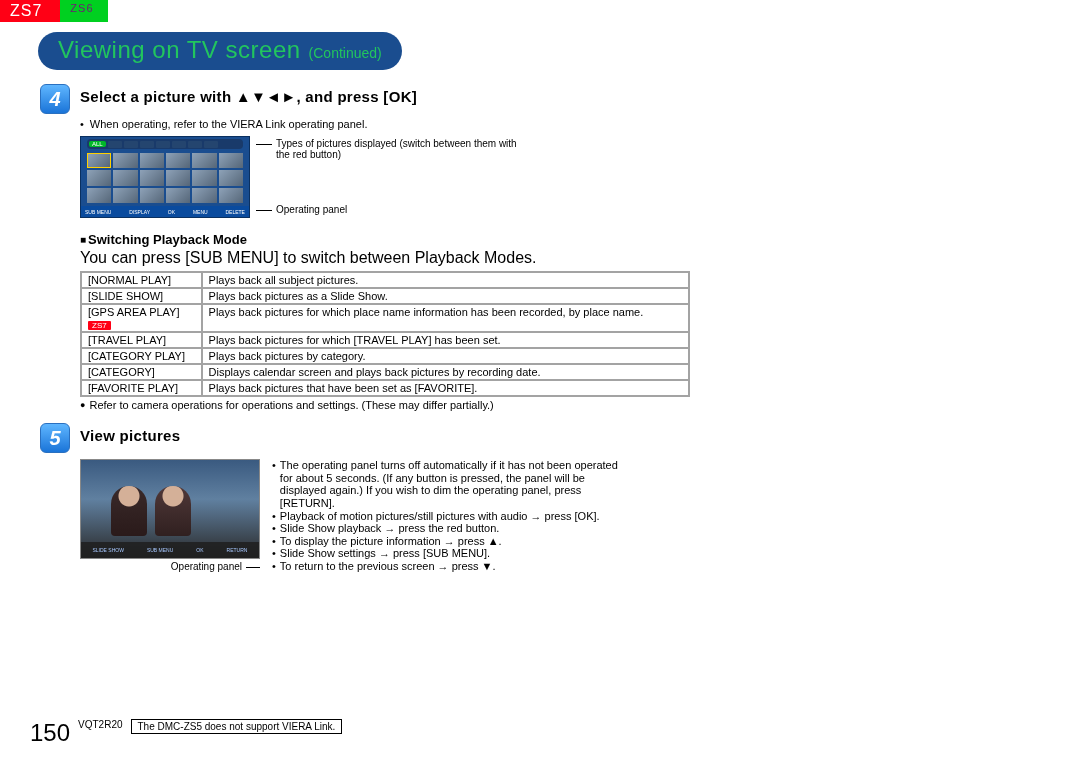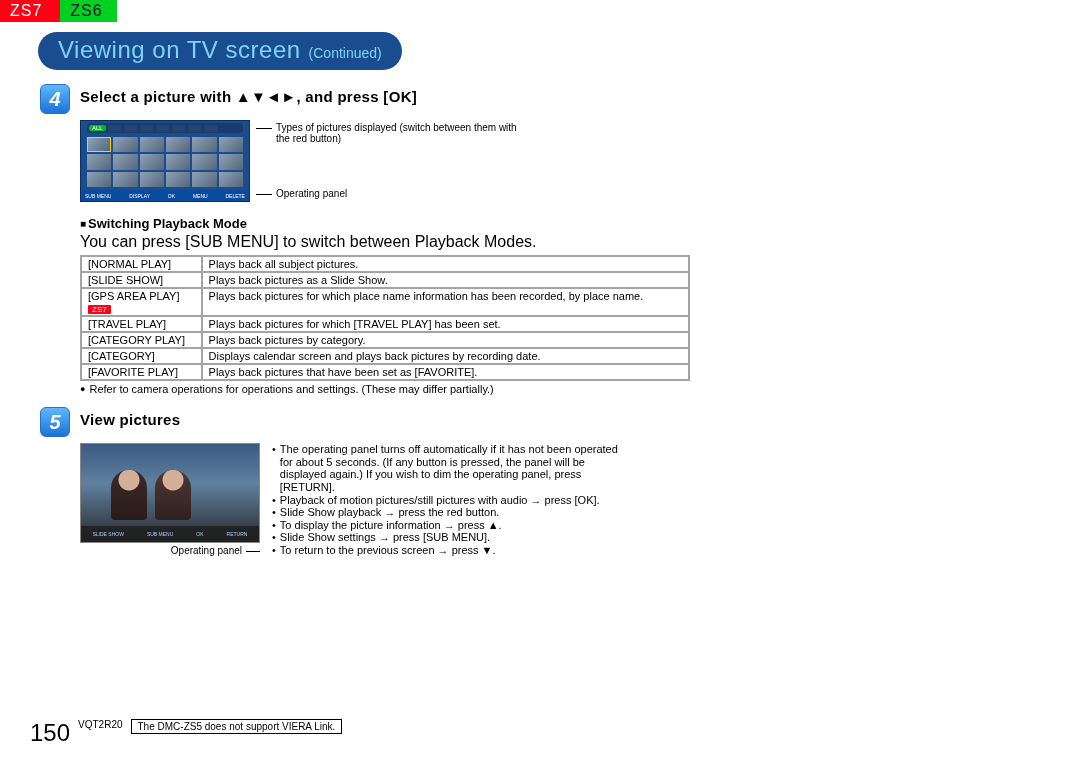--- a/index.html
+++ b/index.html
@@ -16,34 +16,34 @@
   .tab-zs7 {
     background: #ff0015;
     color: #fff;
     font-size: 16px;
     font-weight: normal;
     padding: 2px 18px 2px 10px;
     letter-spacing: 1px;
   }
   .tab-zs6 {
     background: #00d020;
-    color: #0f172a;
-    font-size: 16px;
+    color: #701a75;
+    font-size: 11px;
     font-weight: normal;
     padding: 2px 14px 2px 10px;
     letter-spacing: 1px;
   }
   .title-pill {
     margin: 10px 0 0 38px;
     display: inline-flex;
     align-items: baseline;
     background: #1a4d8f;
     border-radius: 20px 20px 20px 20px;
     padding: 4px 20px 6px 20px;
-    color: #7dd3fc;
+    color: #22c55e;
   }
   .title-main {
     font-size: 24px;
     font-weight: normal;
     letter-spacing: 0.5px;
     margin-right: 8px;
   }
   .title-sub { font-size: 14px; }
   .content { margin: 14px 0 0 40px; width: 660px; }
 
@@ -187,20 +187,23 @@
 </div>
 
 <div class="content">
 
   <div class="step-row">
     <div class="step-badge">4</div>
     <div class="step-title">
       <span>Select a picture with </span><span class="arrow-glyph">▲▼◄►</span><span>, and press [OK]</span>
     </div>
   </div>
+  <div class="bullet-line">
+      <span>When operating, refer to the VIERA Link operating panel.</span>
+    </div>
 
   <div class="grid-block">
     <div class="grid-img">
       <div class="grid-top">
         <span class="grid-all">ALL</span>
         <span class="grid-chip"></span>
         <span class="grid-chip"></span>
         <span class="grid-chip"></span>
         <span class="grid-chip"></span>
         <span class="grid-chip"></span>

